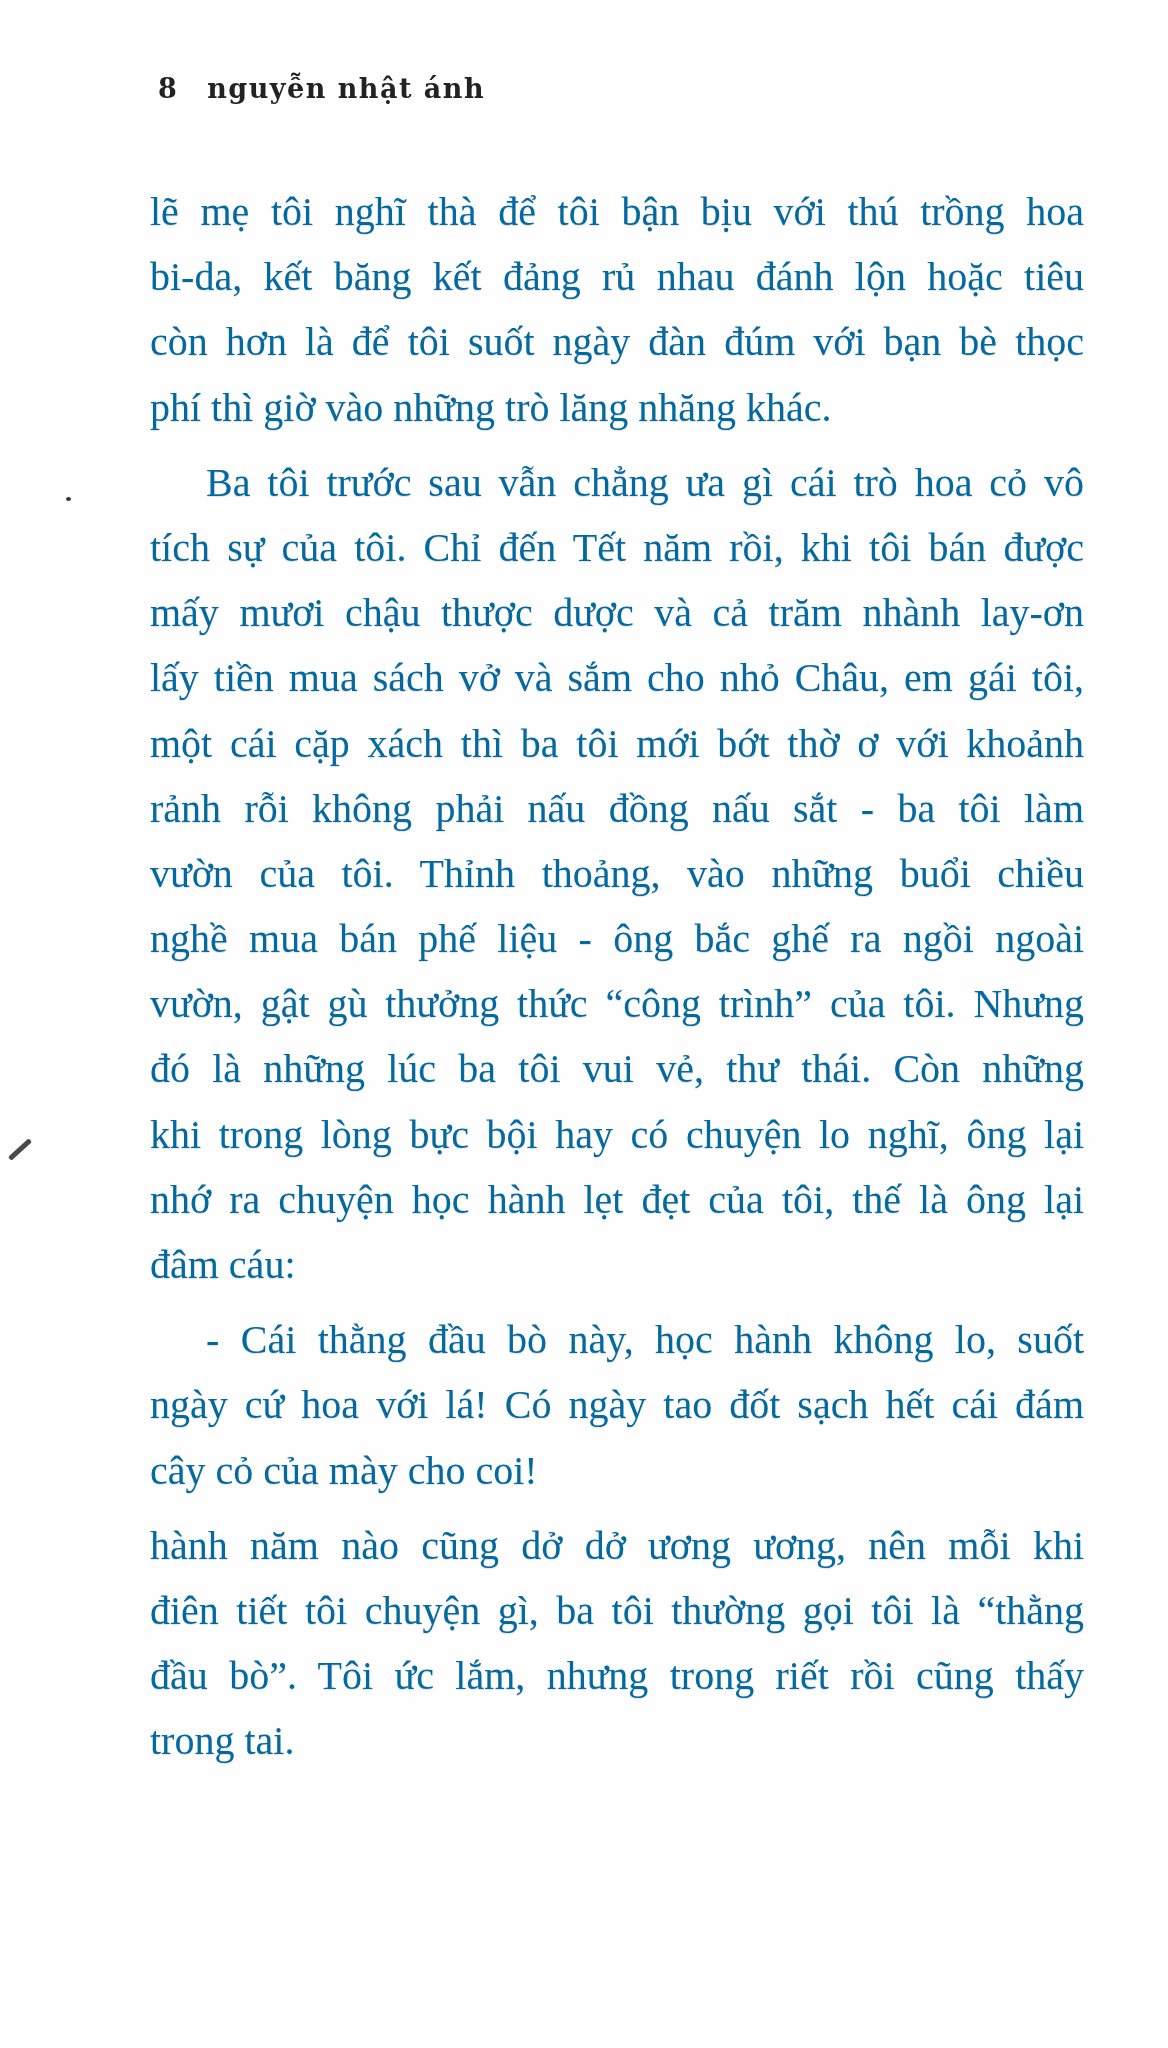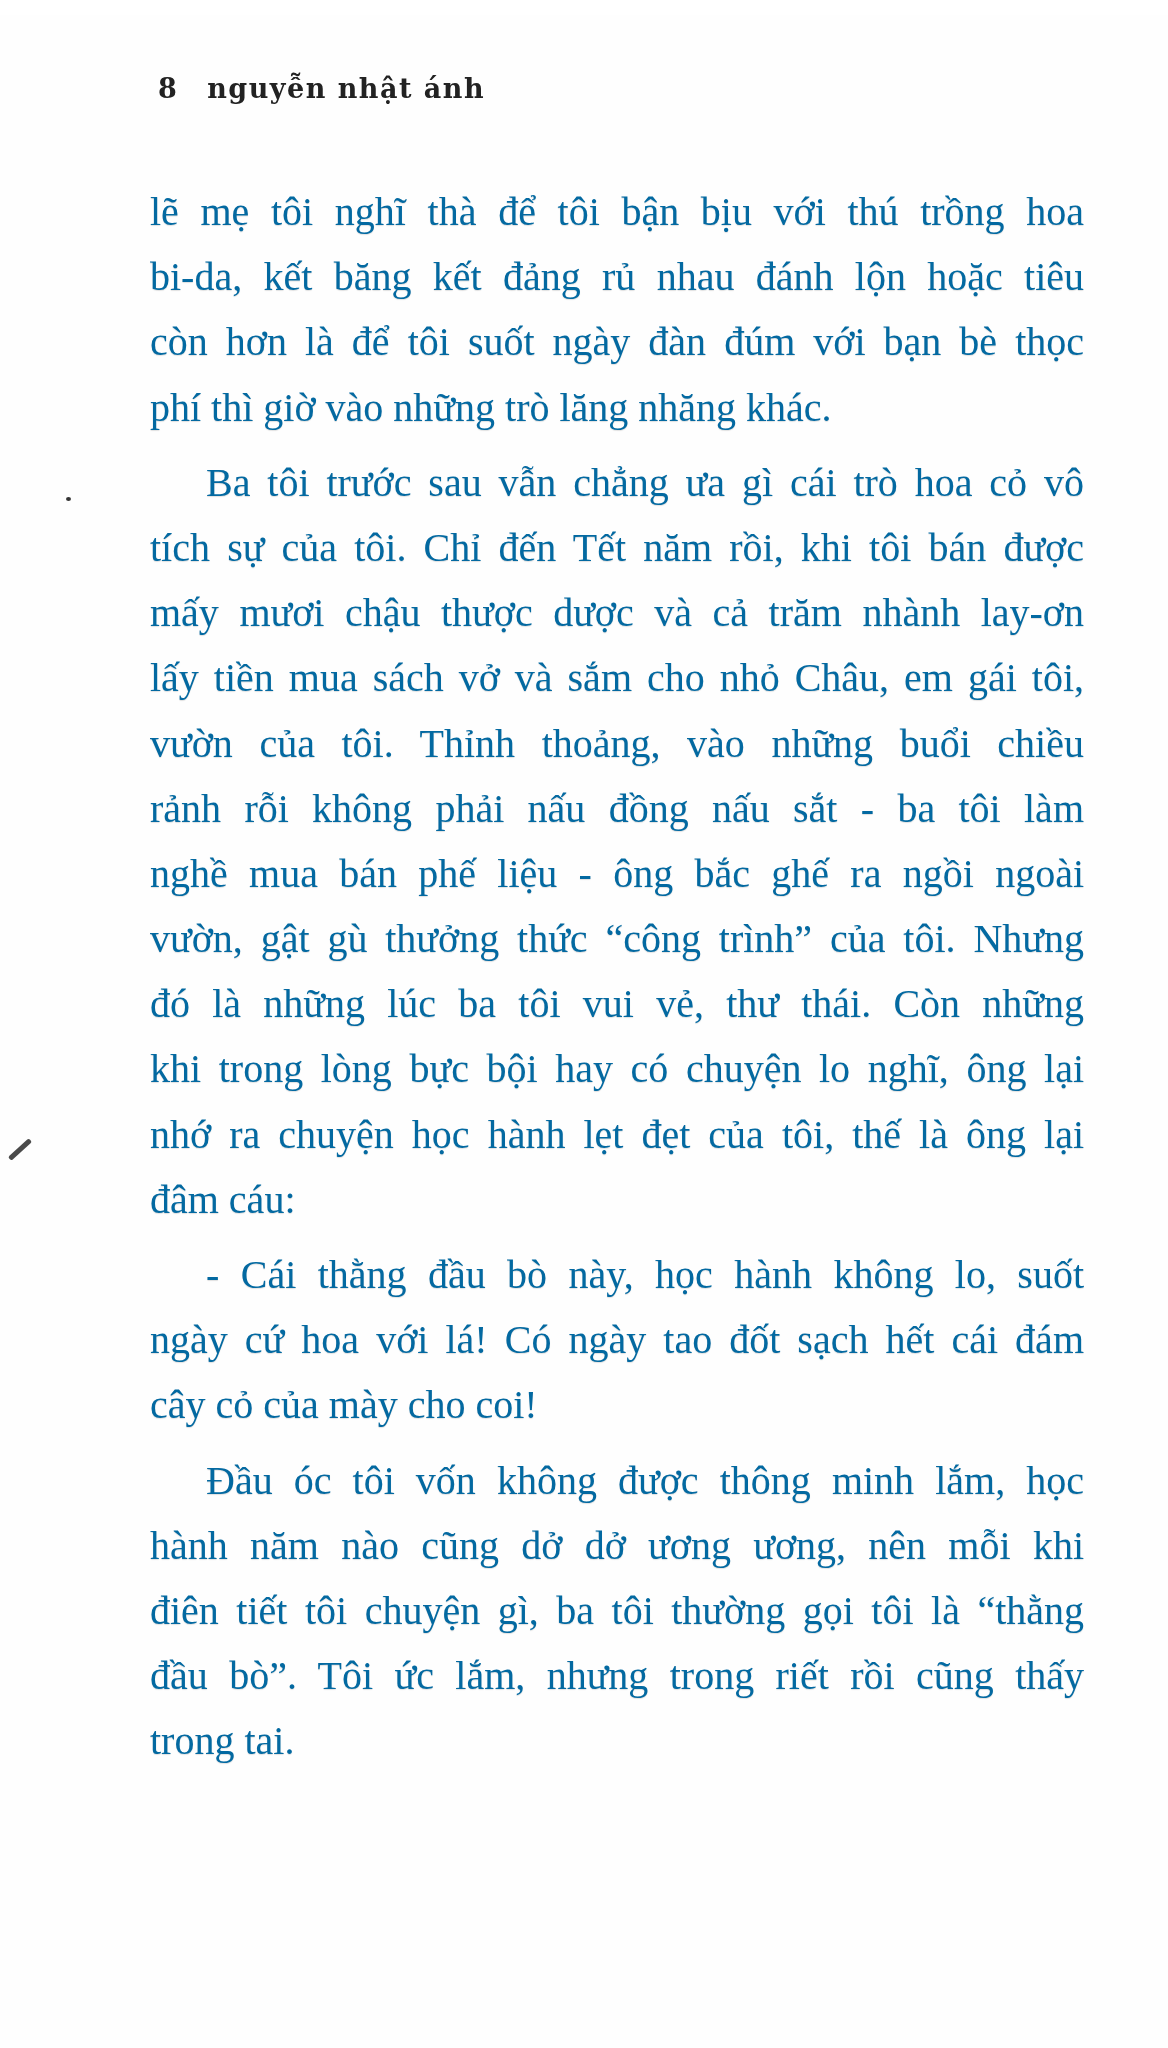--- a/index.html
+++ b/index.html
@@ -97,38 +97,38 @@
       <span class="line">bi-da, kết băng kết đảng rủ nhau đánh lộn hoặc tiêu</span>
       <span class="line">còn hơn là để tôi suốt ngày đàn đúm với bạn bè thọc</span>
       <span class="line last">phí thì giờ vào những trò lăng nhăng khác.</span>
     </div>
 
     <div class="paragraph">
       <span class="line indent">Ba tôi trước sau vẫn chẳng ưa gì cái trò hoa cỏ vô</span>
       <span class="line">tích sự của tôi. Chỉ đến Tết năm rồi, khi tôi bán được</span>
       <span class="line">mấy mươi chậu thược dược và cả trăm nhành lay-ơn</span>
       <span class="line">lấy tiền mua sách vở và sắm cho nhỏ Châu, em gái tôi,</span>
+      <span class="line">một cái cặp xách thì ba tôi mới bớt thờ ơ với khoảnh</span>
+      <span class="line">rảnh rỗi không phải nấu đồng nấu sắt - ba tôi làm</span>
       <span class="line">vườn của tôi. Thỉnh thoảng, vào những buổi chiều</span>
-      <span class="line">rảnh rỗi không phải nấu đồng nấu sắt - ba tôi làm</span>
       <span class="line">nghề mua bán phế liệu - ông bắc ghế ra ngồi ngoài</span>
       <span class="line">vườn, gật gù thưởng thức “công trình” của tôi. Nhưng</span>
       <span class="line">đó là những lúc ba tôi vui vẻ, thư thái. Còn những</span>
       <span class="line">khi trong lòng bực bội hay có chuyện lo nghĩ, ông lại</span>
       <span class="line">nhớ ra chuyện học hành lẹt đẹt của tôi, thế là ông lại</span>
       <span class="line last">đâm cáu:</span>
     </div>
 
     <div class="paragraph">
       <span class="line indent">- Cái thằng đầu bò này, học hành không lo, suốt</span>
       <span class="line">ngày cứ hoa với lá! Có ngày tao đốt sạch hết cái đám</span>
       <span class="line last">cây cỏ của mày cho coi!</span>
     </div>
 
     <div class="paragraph">
-      <span class="line indent">Đầu óc tôi vốn không được thông minh lắm, học</span>
       <span class="line">hành năm nào cũng dở dở ương ương, nên mỗi khi</span>
       <span class="line">điên tiết tôi chuyện gì, ba tôi thường gọi tôi là “thằng</span>
       <span class="line">đầu bò”. Tôi ức lắm, nhưng trong riết rồi cũng thấy</span>
       <span class="line last">trong tai.</span>
     </div>
 
   </div>
 
   <div class="speck" style="left:66px; top:482px; width:5px; height:4px;"></div>
   <div class="pen-mark"></div>

